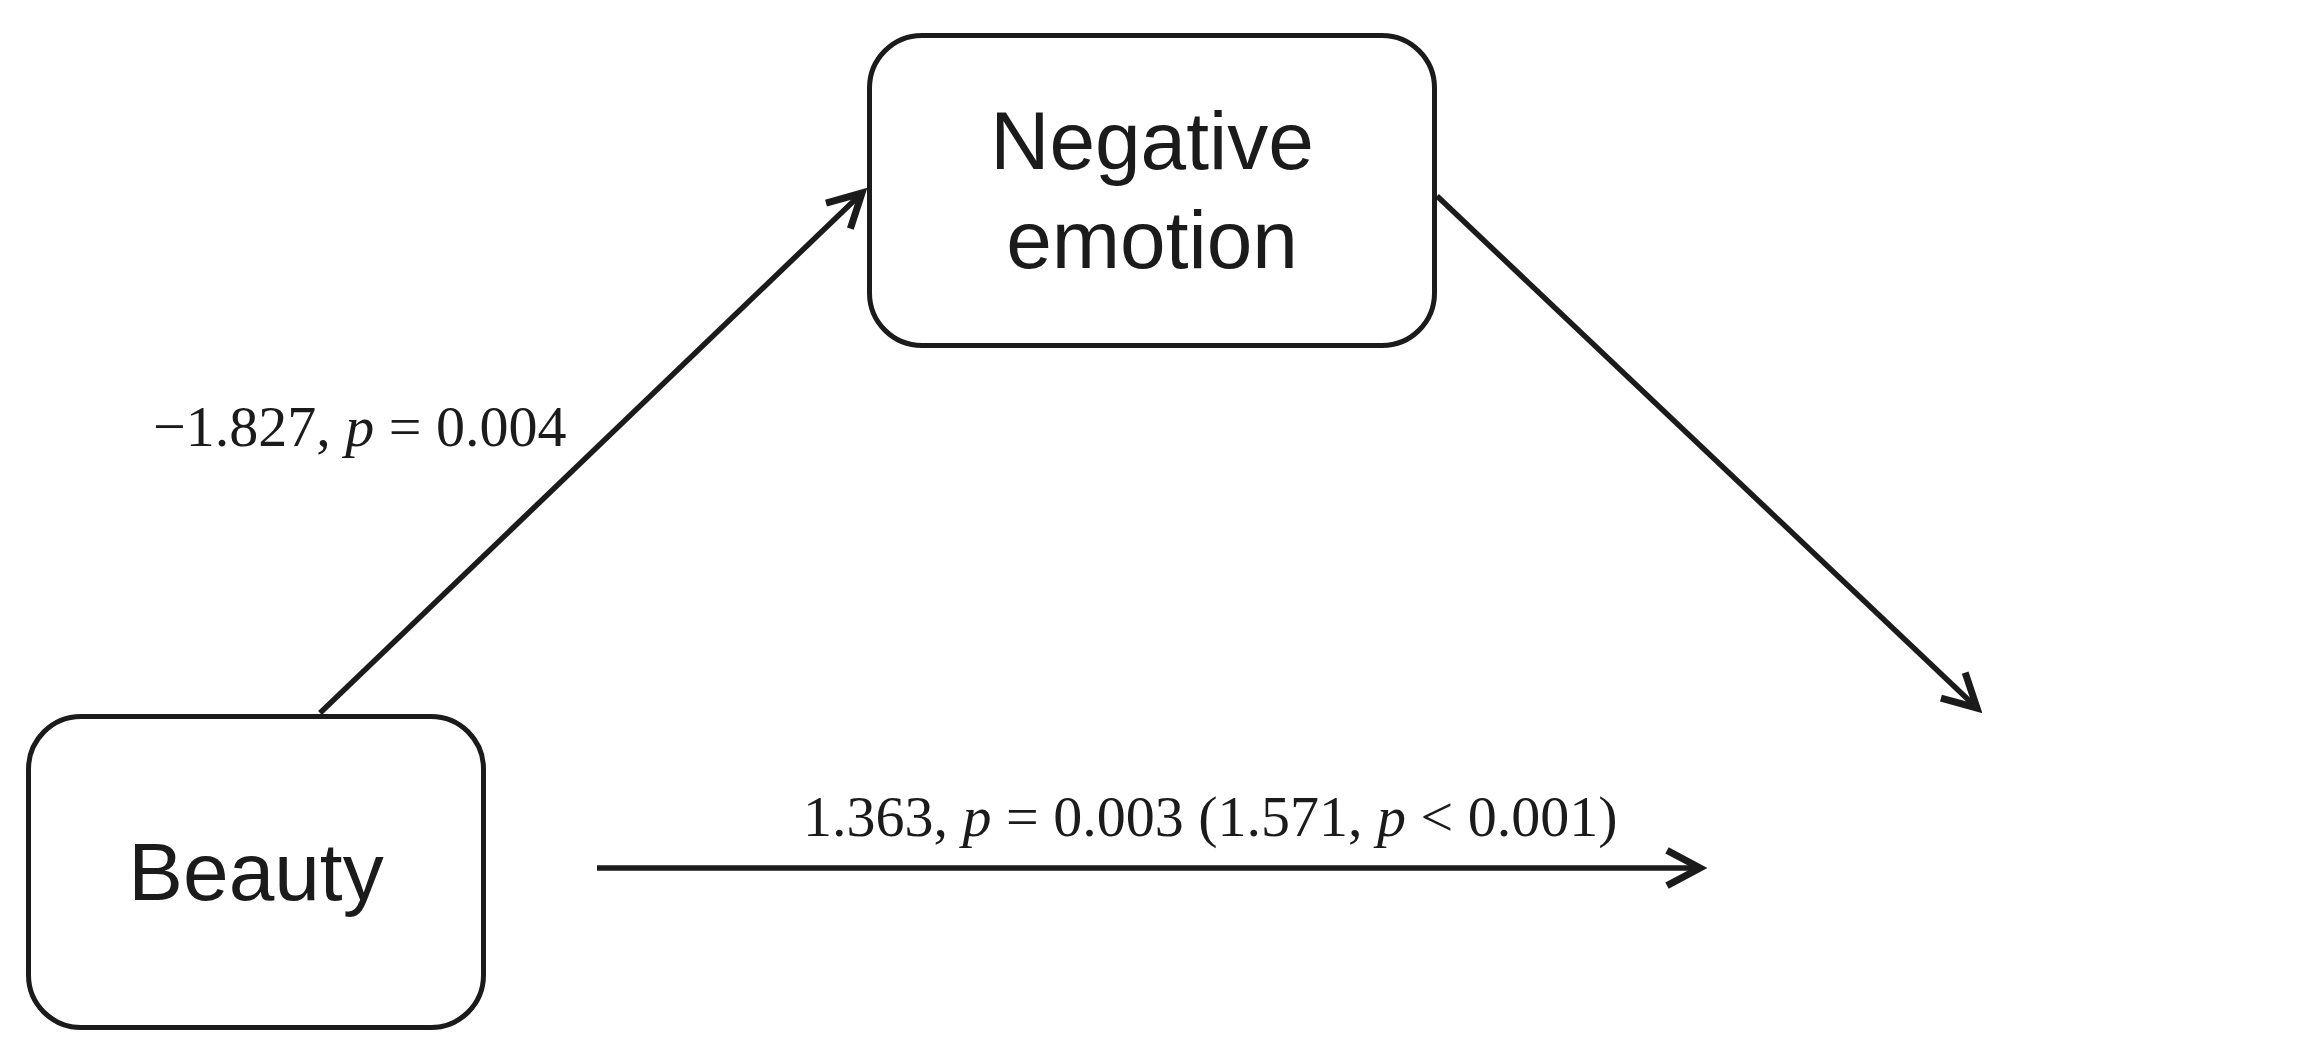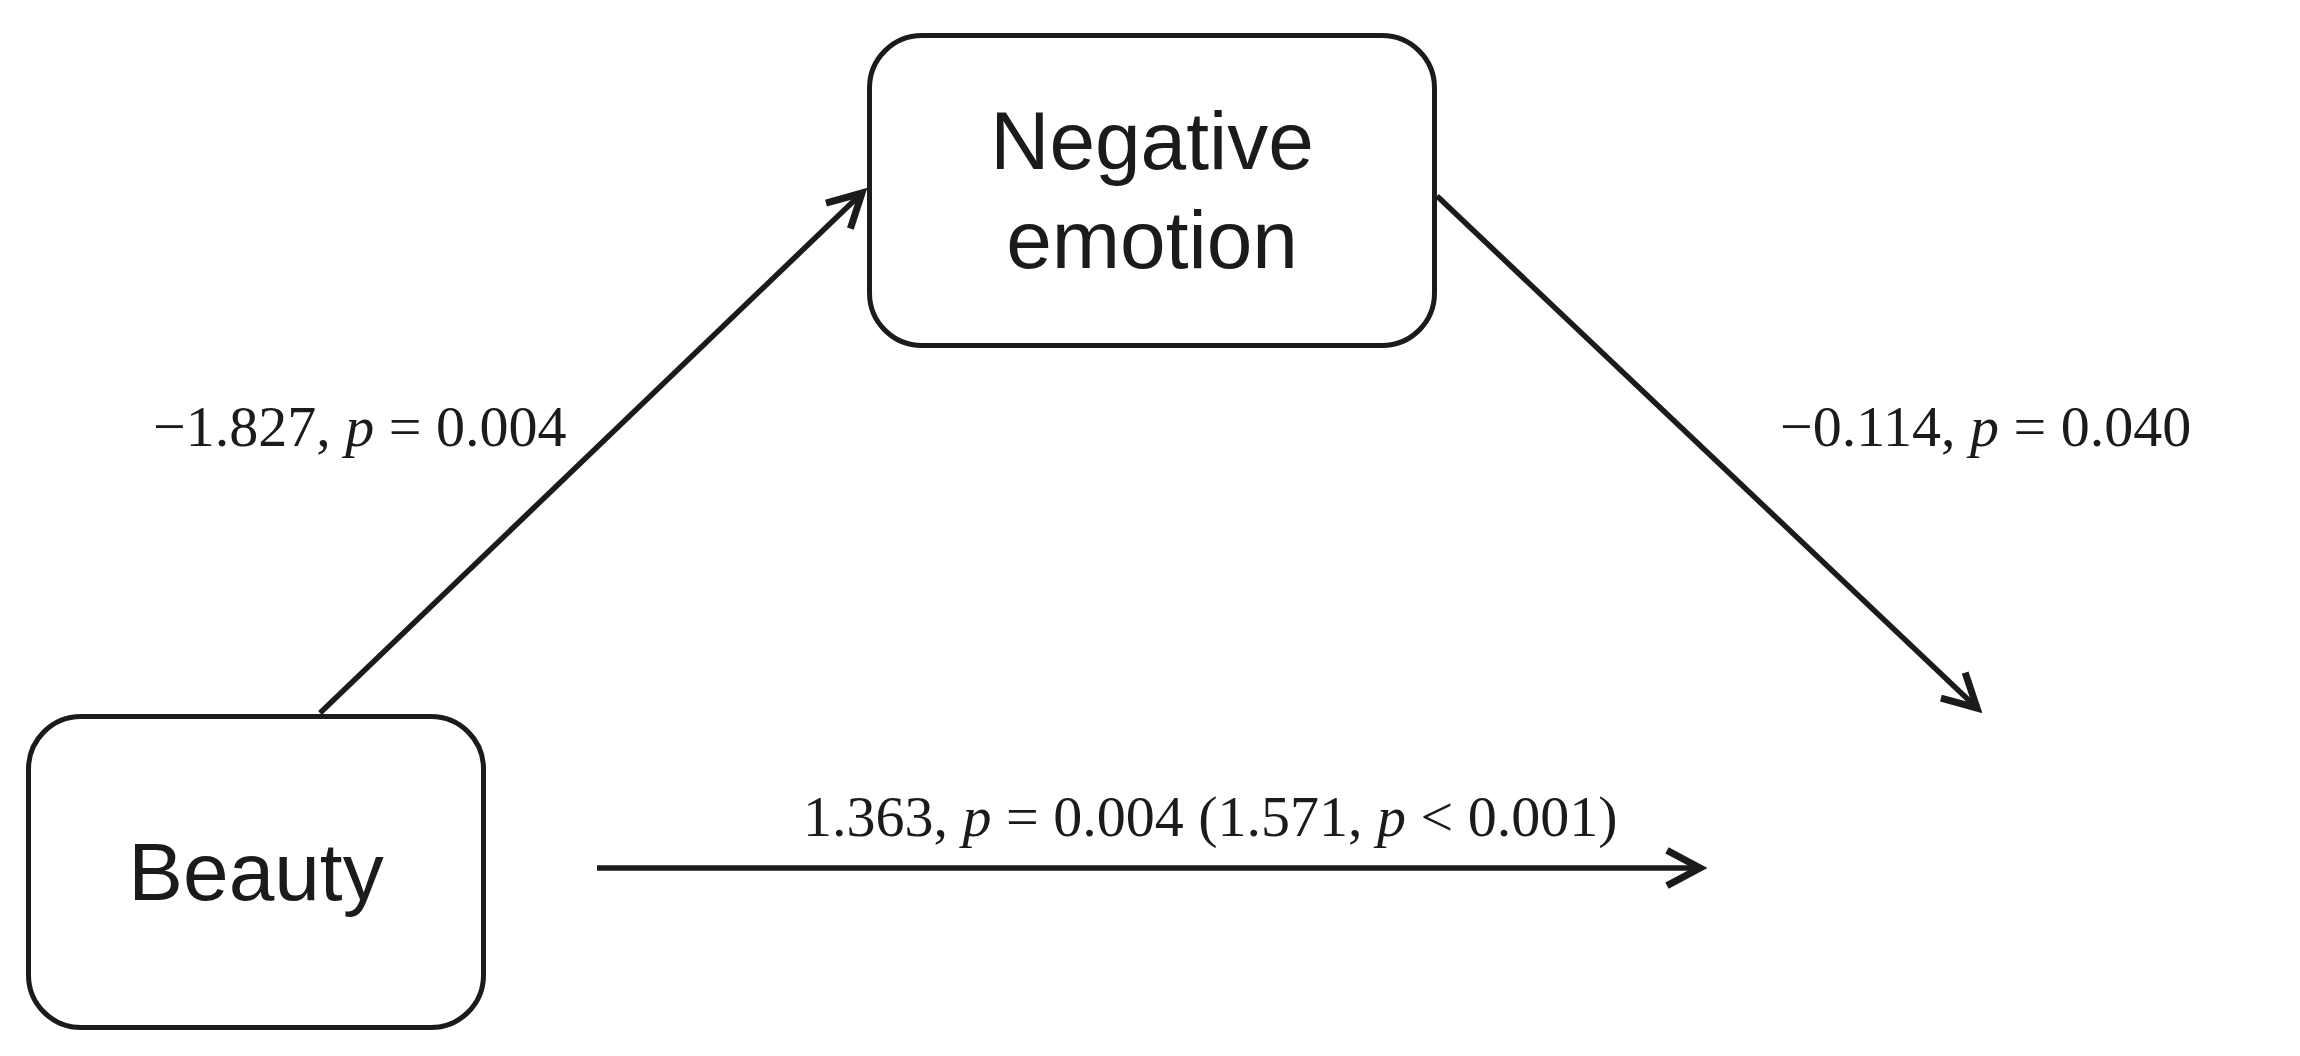--- a/index.html
+++ b/index.html
@@ -75,21 +75,18 @@
 
   <div class="node node-beauty">
     <span class="node-label">Beauty</span>
   </div>
 
 
   <div class="edge-label edge-label-a">
     <span>−1.827, </span><span class="itp">p</span><span> = 0.004</span>
   </div>
 
-  <div class="edge-label edge-label-b">
-    <span>−0.114, </span><span class="itp">p</span><span> = 0.040</span>
-  </div>
 
   <div class="edge-label edge-label-c">
-    <span>1.363, </span><span class="itp">p</span><span> = 0.004 (1.571, </span><span class="itp">p</span><span> &lt; 0.001)</span>
+    <span>1.363, </span><span class="itp">p</span><span> = 0.003 (1.571, </span><span class="itp">p</span><span> &lt; 0.001)</span>
   </div>
 
 </div>
 
 </body></html>

